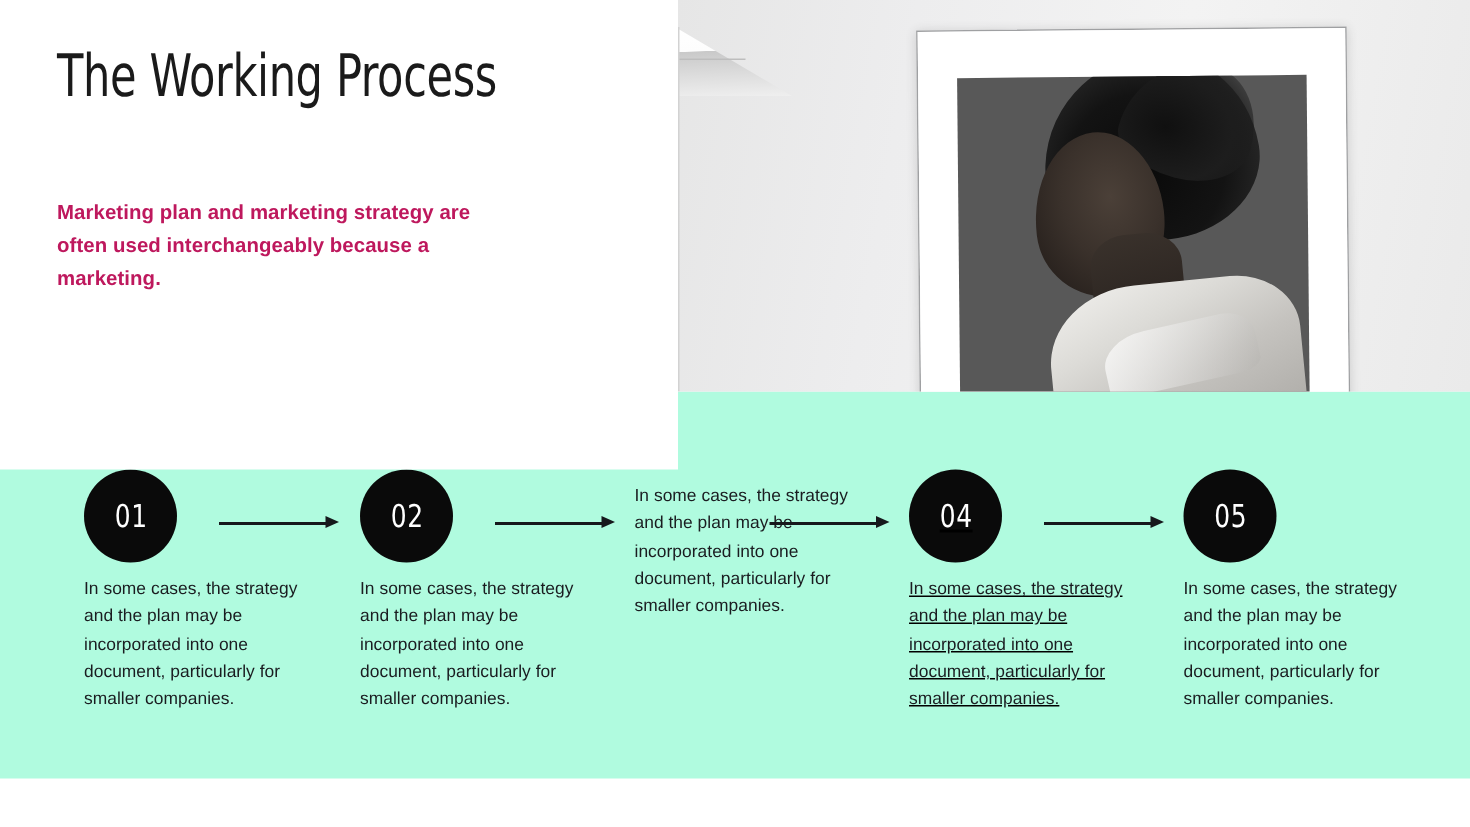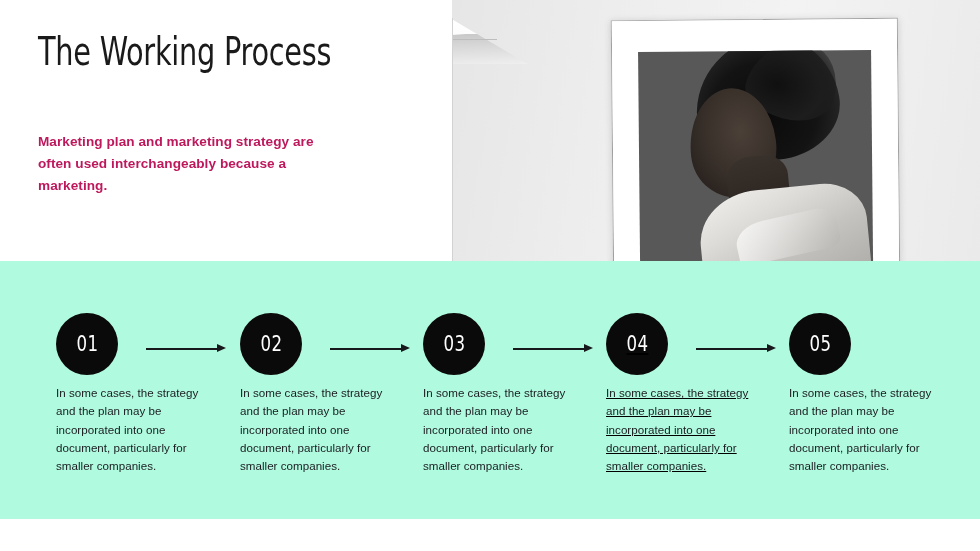--- a/index.html
+++ b/index.html
@@ -28,21 +28,21 @@
     width: 980px;
     height: 261px;
     background: #ffffff;
   }
 
   .text-panel {
     position: absolute;
     left: 0;
     top: 0;
     width: 452px;
-    height: 261px;
+    height: 313px;
     background: #ffffff;
     z-index: 3;
   }
 
   .slide-title {
     position: absolute;
     left: 38px;
     top: 31px;
     font-family: "Liberation Sans Narrow", "DejaVu Sans Condensed", "Liberation Sans", sans-serif;
     font-size: 39px;
@@ -335,23 +335,20 @@
         </div>
         <div class="step-text">In some cases, the strategy and the plan may be incorporated into one document, particularly for smaller companies.</div>
       </div>
 
       <div class="arrow" style="left:330px;">
         <div class="arrow-line"></div>
         <div class="arrow-head"></div>
       </div>
 
       <div class="step" style="left:423px;">
-        <div class="step-badge">
-          <span class="step-num">03</span>
-        </div>
         <div class="step-text">In some cases, the strategy and the plan may be incorporated into one document, particularly for smaller companies.</div>
       </div>
 
       <div class="arrow" style="left:513px;">
         <div class="arrow-line"></div>
         <div class="arrow-head"></div>
       </div>
 
       <div class="step" style="left:606px;text-decoration:underline;">
         <div class="step-badge">

